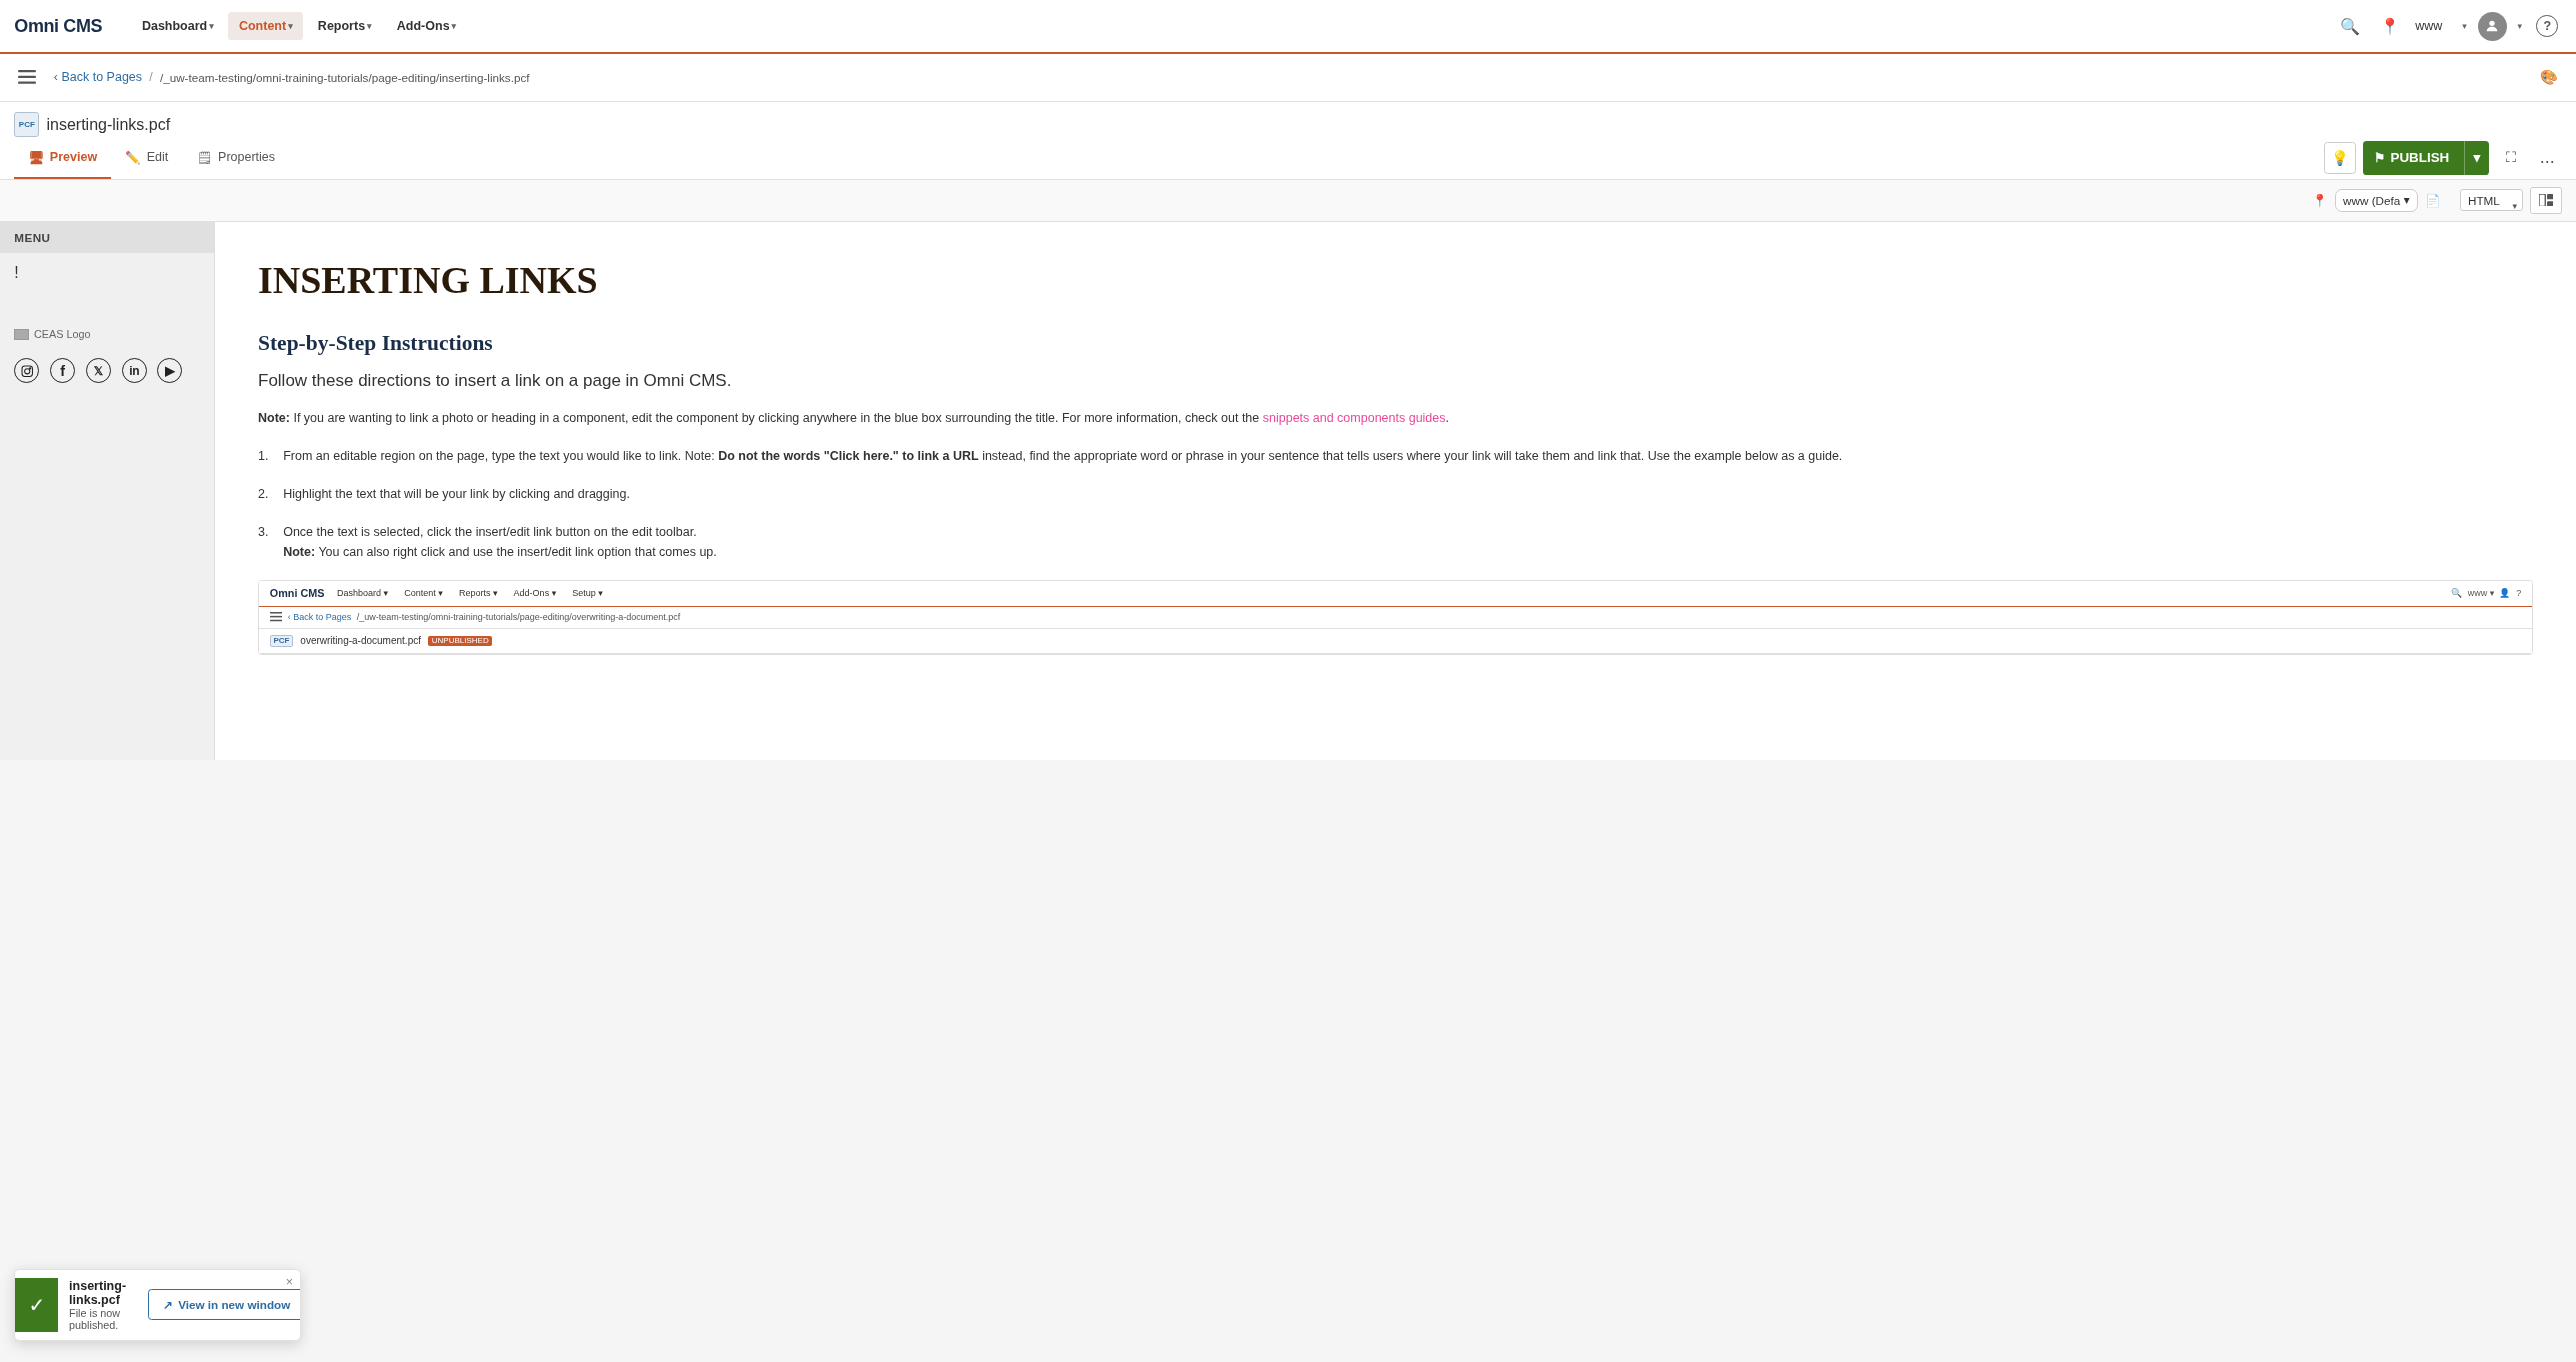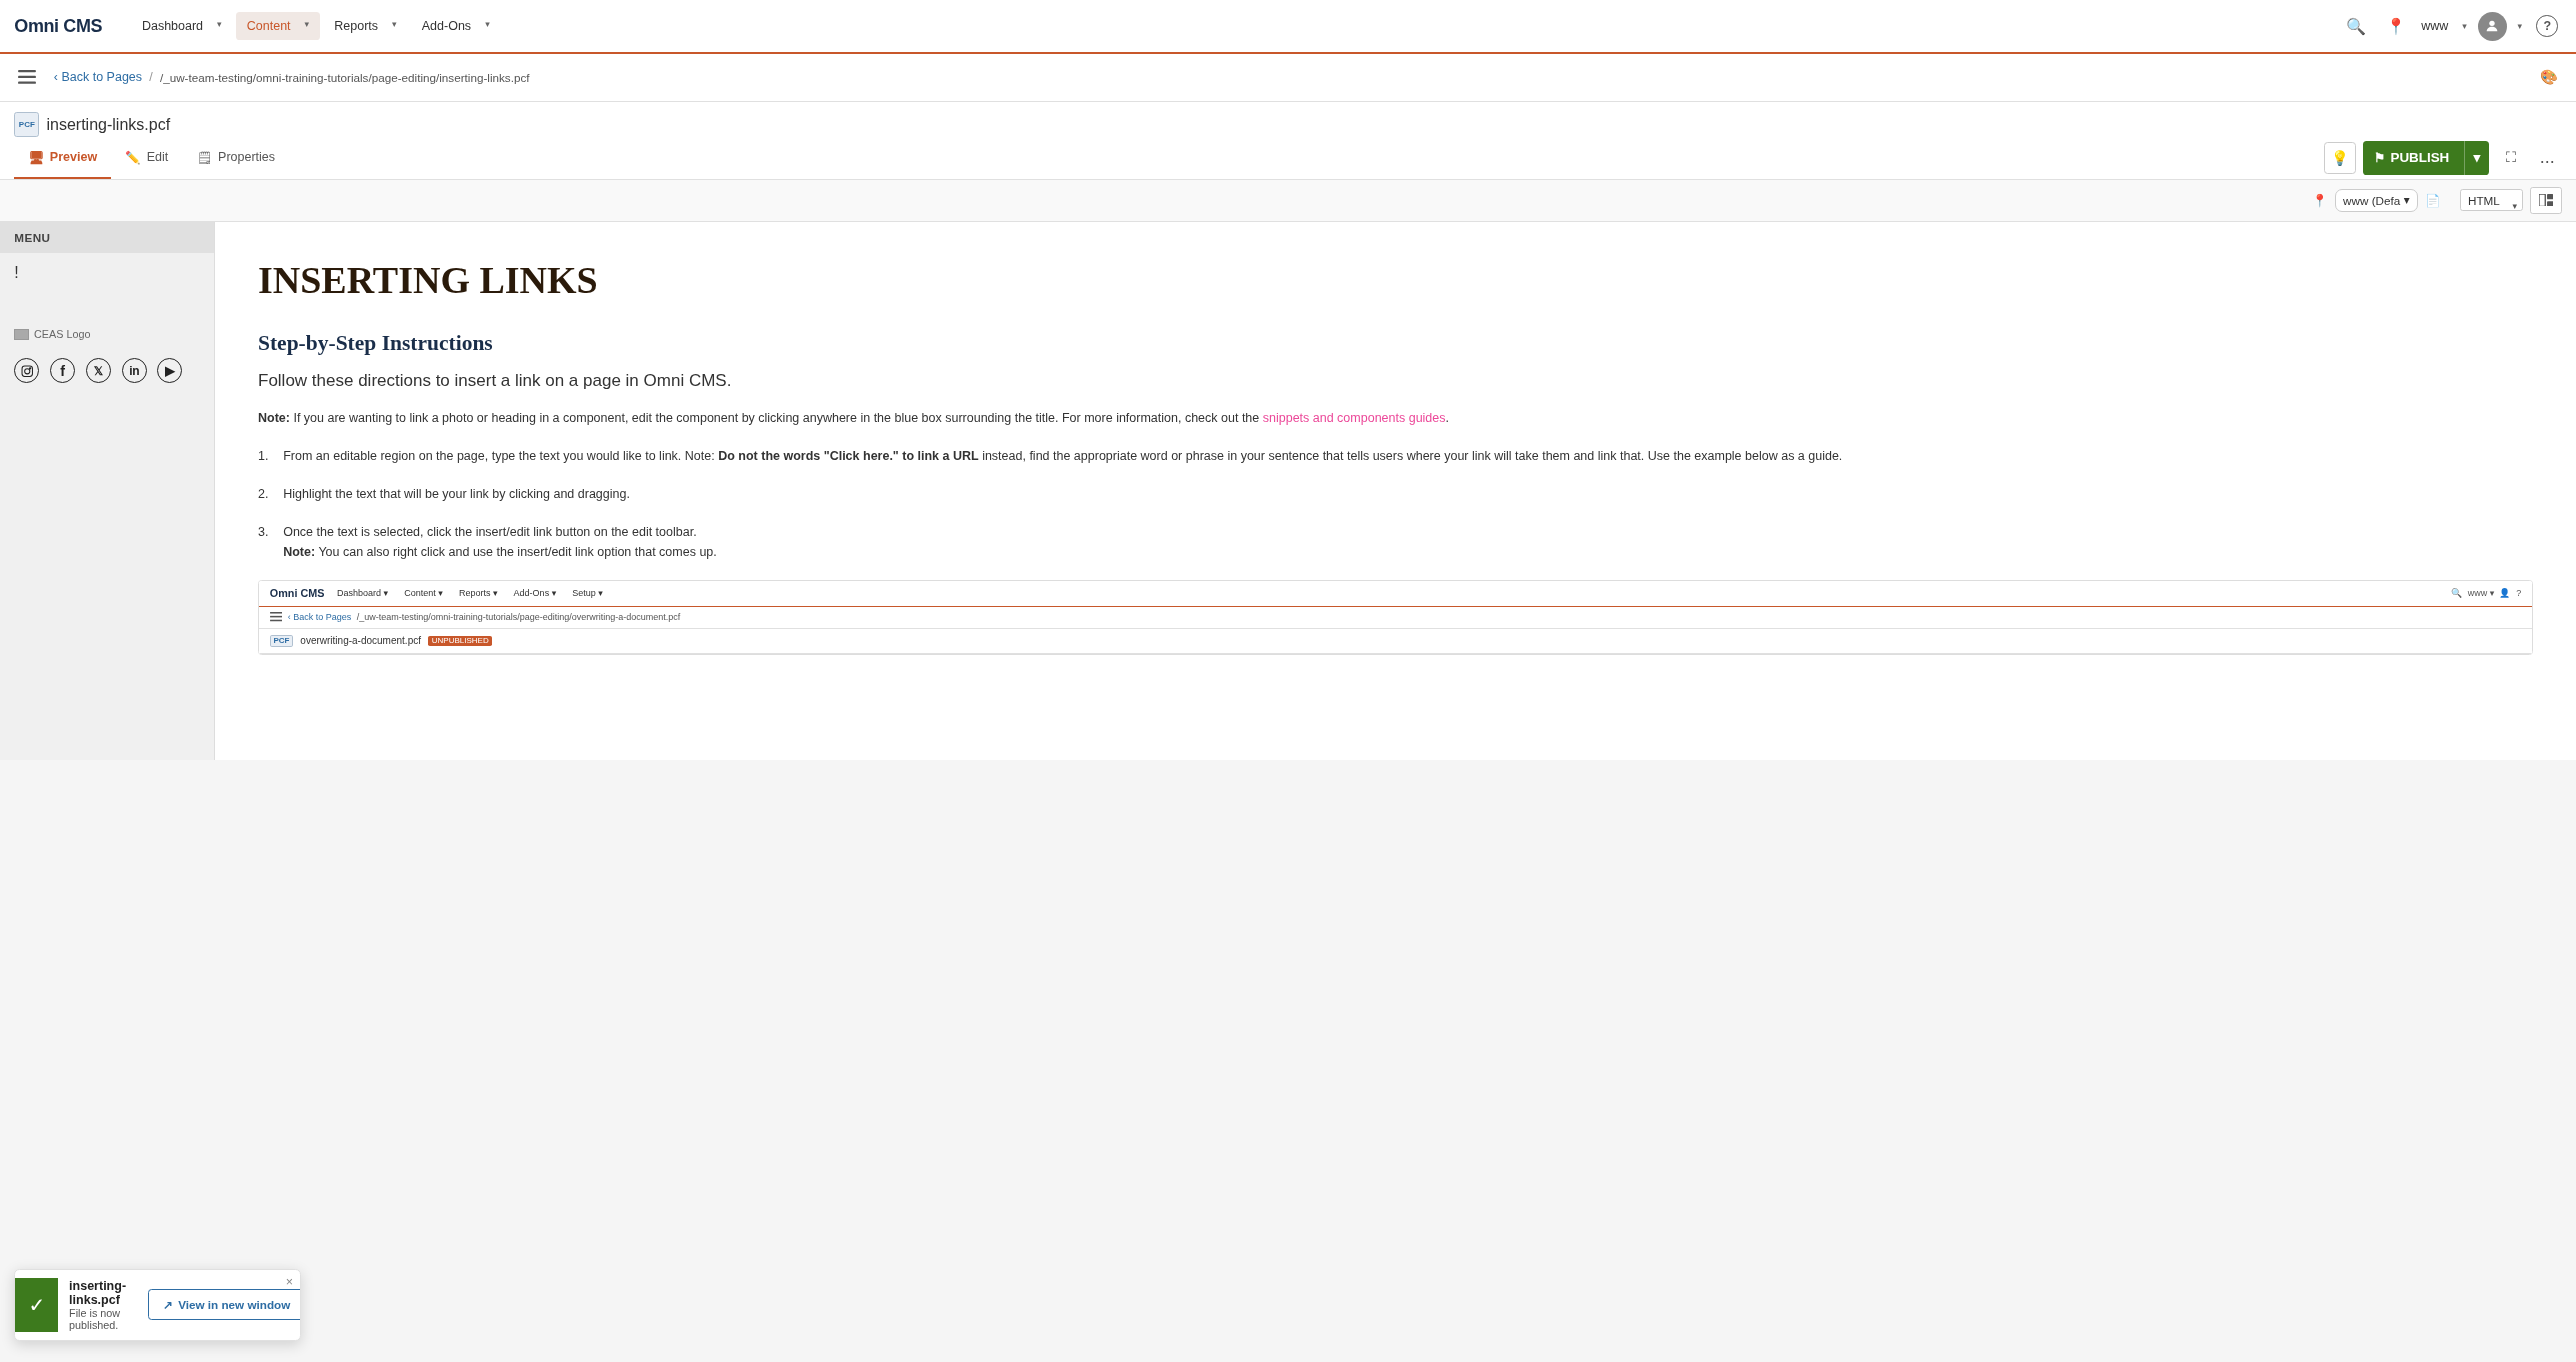--- a/index.html
+++ b/index.html
@@ -12,34 +12,34 @@
       height: 54px; padding: 0 14.3px; position: relative; z-index: 100;
     }
     .nav-logo {
       display: flex; align-items: center; margin-right: 29px;
     }
     .nav-logo-text {
       font-size: 18px; font-weight: 800; color: #1a2e4a; letter-spacing: -0.4px;
     }
     .nav-items { display: flex; align-items: center; gap: 3.6px; flex: 1; }
     .nav-item {
-      display: flex; gap: 14px;
-      padding: 7.2px 10.8px; font-size: 12.5px; font-weight: 400;
+      display: flex; align-items: center; gap: 2px;
+      padding: 7.2px 10.8px; font-size: 12.5px; font-weight: 700;
       color: #333; cursor: pointer; border-radius: 3.6px;
       white-space: nowrap;
     }
     .nav-item.active { background: #f0e8e4; color: #c8572a; }
     .nav-chevron { font-size: 9px; color: #666; }
     .nav-right { display: flex; align-items: center; gap: 10.8px; margin-left: auto; }
     .nav-icon-btn {
       width: 29px; height: 29px; display: flex; align-items: center;
       justify-content: center; cursor: pointer; color: #555; font-size: 16px;
       border-radius: 50%;
     }
-    .nav-www { display: flex; align-items: center; gap: 14px; font-size: 12.5px; color: #333; cursor: pointer; }
+    .nav-www { display: flex; align-items: center; gap: 20px; font-size: 12.5px; color: #333; cursor: pointer; }
     .nav-avatar {
       width: 29px; height: 29px; border-radius: 50%;
       background: #888; display: flex; align-items: center; justify-content: center;
       color: #fff; font-size: 12.5px;
     }
 
     
     .breadcrumb-bar {
       display: flex; align-items: center;
       background: #fff; border-bottom: 0.9px solid #e0e0e0;

